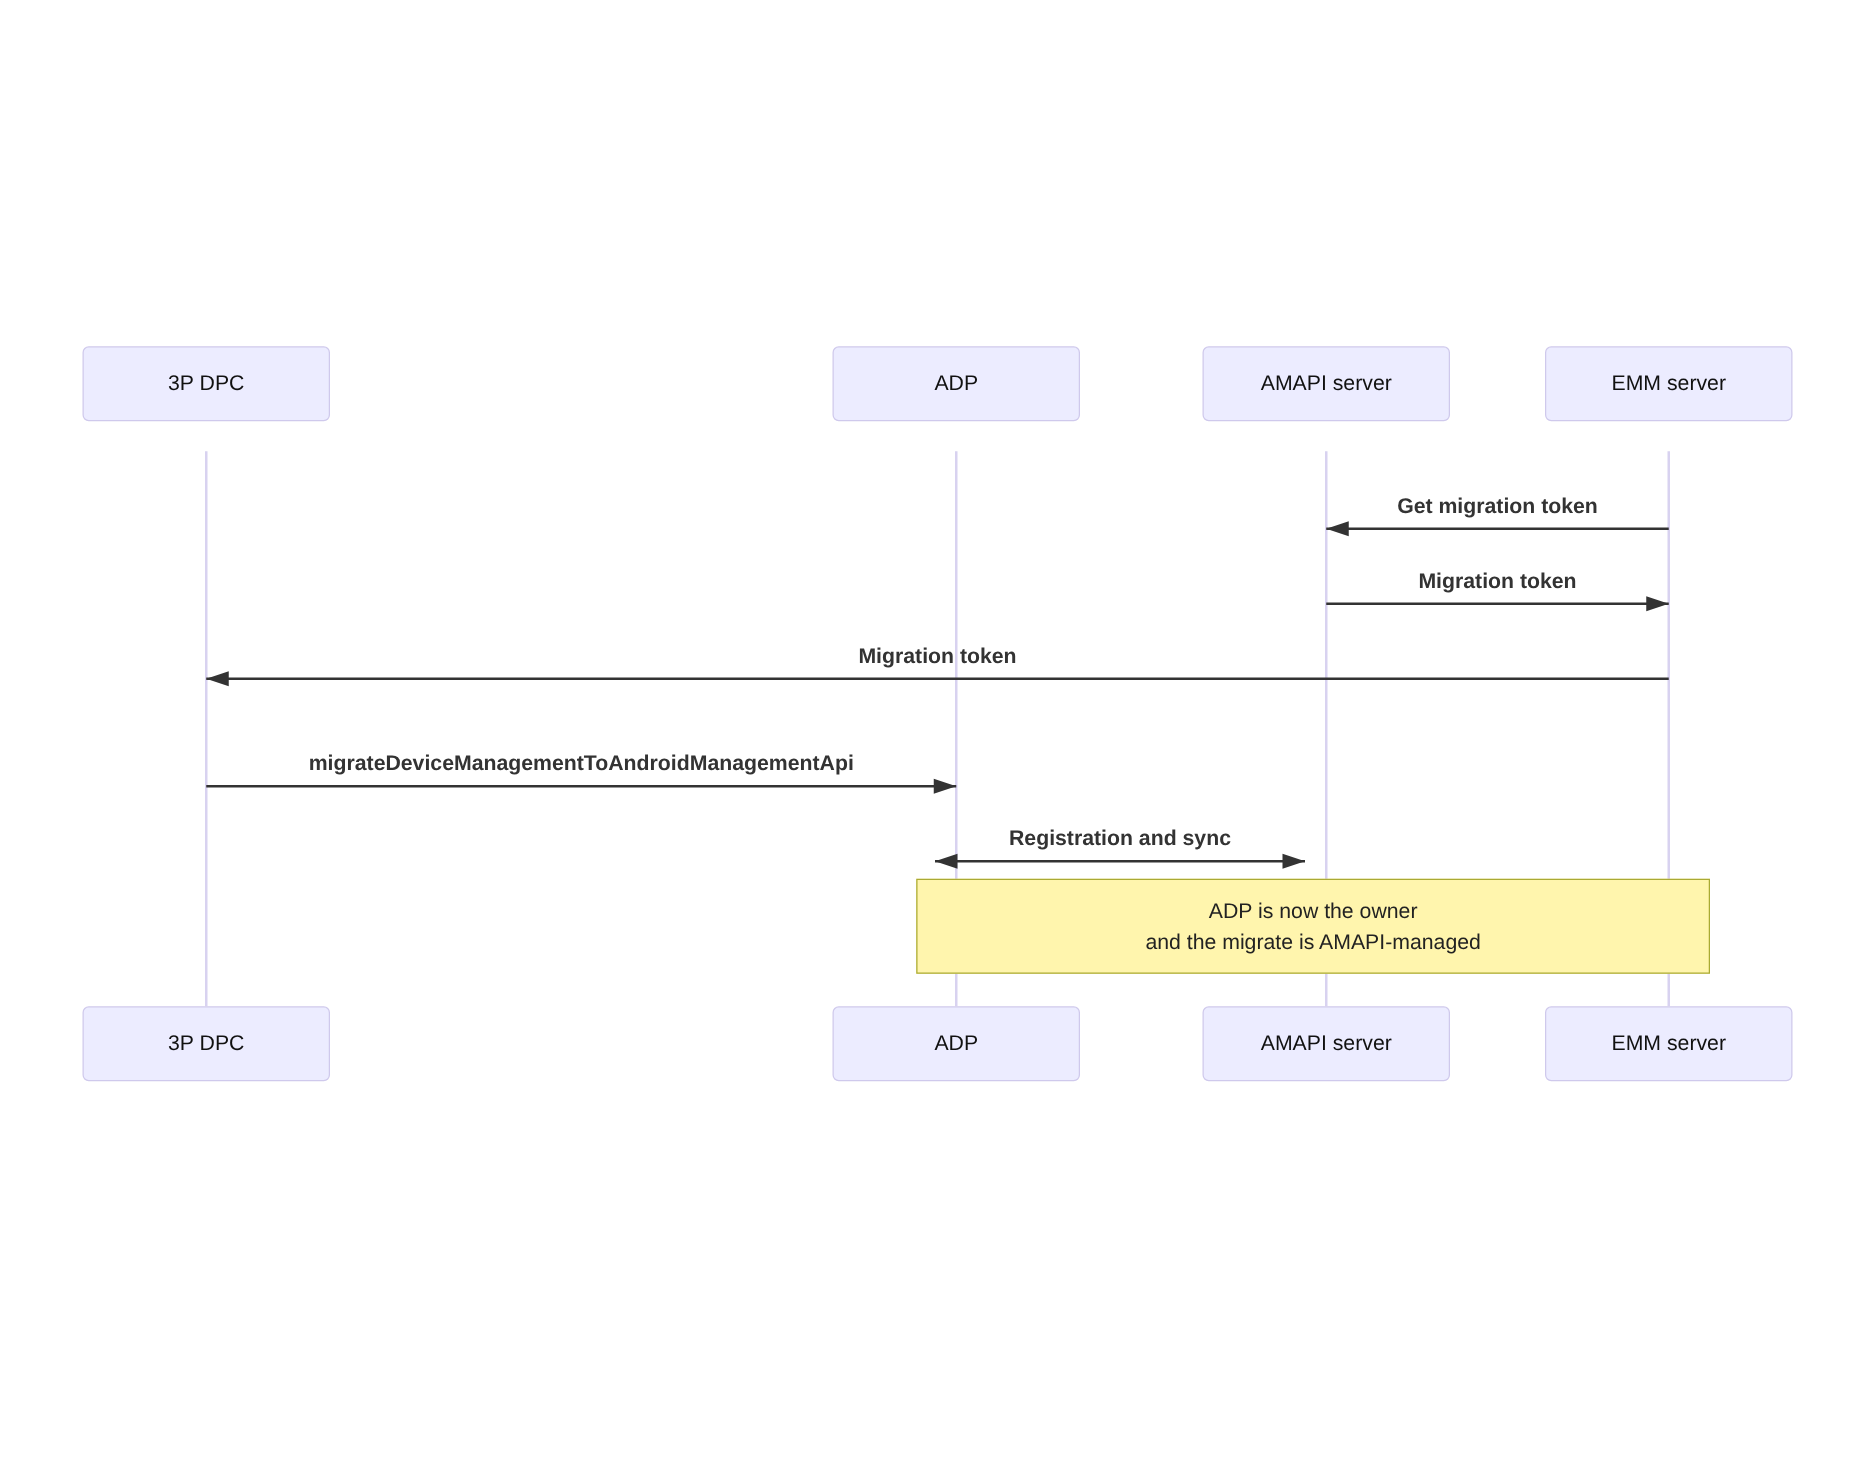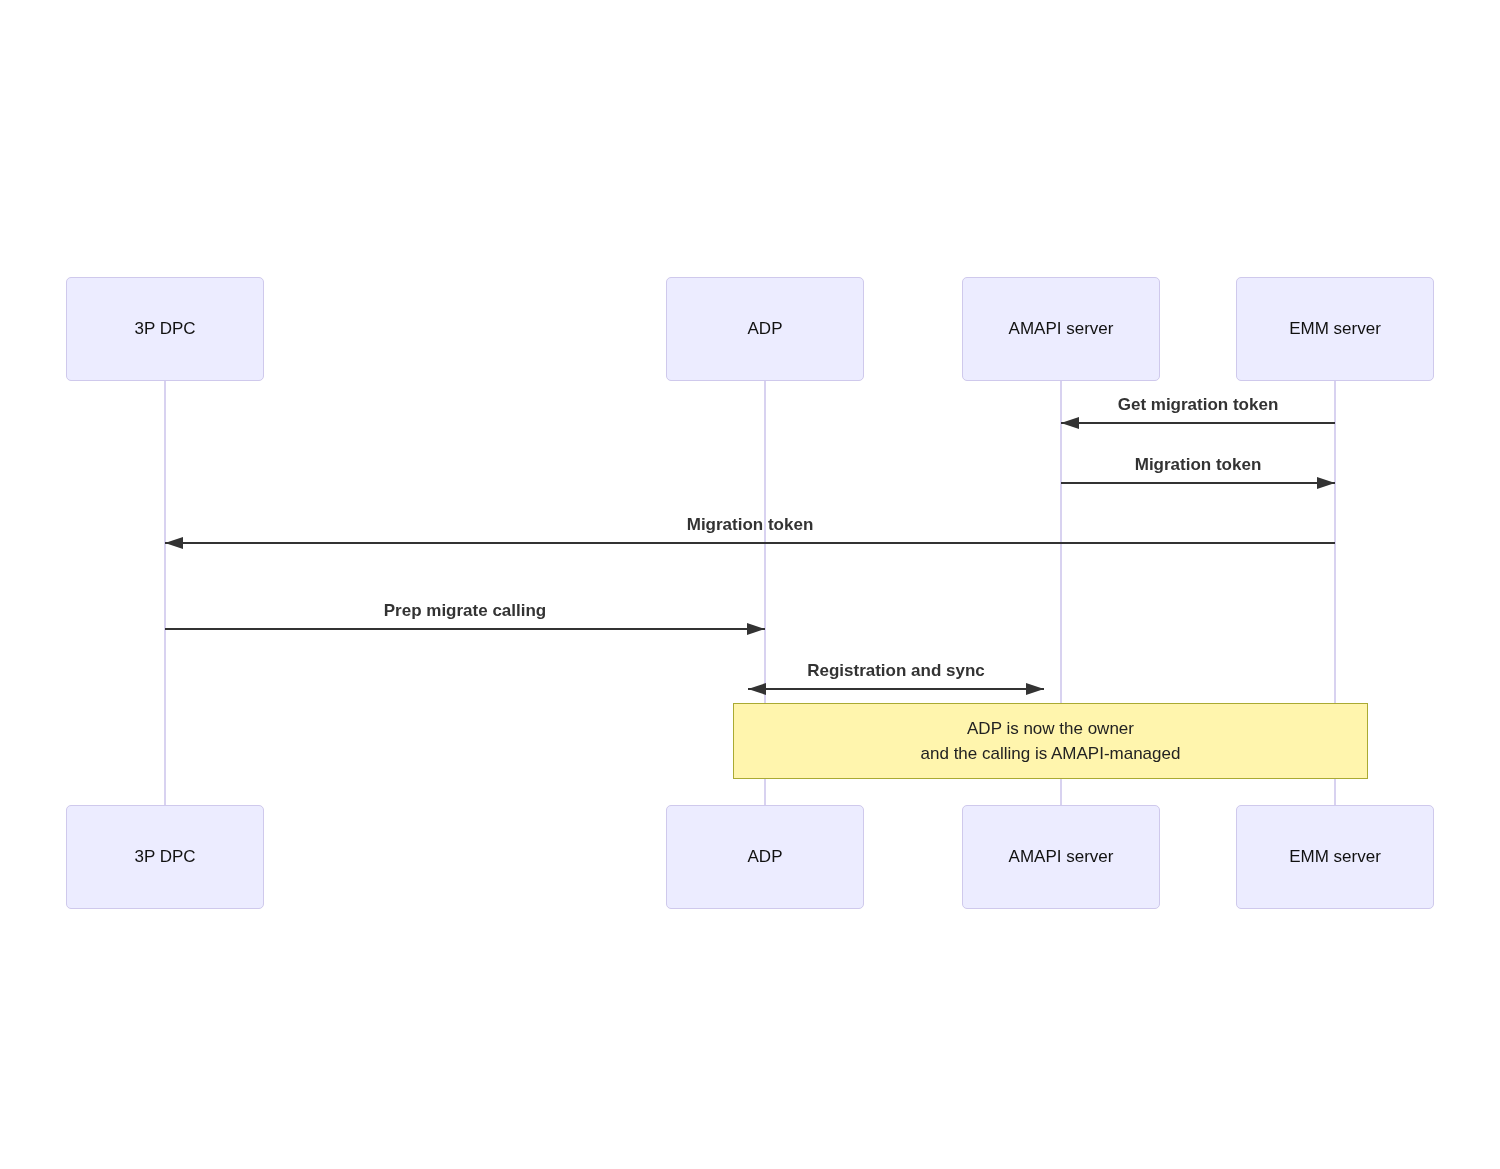--- a/index.html
+++ b/index.html
@@ -1,21 +1,21 @@
 <!DOCTYPE html>
 <html><head>
 <meta charset="utf-8">
 <style>
   html,body{margin:0;padding:0;background:#ffffff;}
   .canvas{
     position:relative;width:1500px;height:1169px;background:#ffffff;
     font-family:"Liberation Sans",sans-serif;overflow:hidden;
   }
   .actor{
-    position:absolute;width:198px;height:104px;box-sizing:border-box;
+    position:absolute;width:198px;height:60px;box-sizing:border-box;
     background:#ECECFF;border:1px solid #CFC9EC;border-radius:5px;
     display:flex;align-items:center;justify-content:center;
     font-size:17px;color:#111111;
   }
   .lifeline{
     position:absolute;top:361px;height:444px;width:2px;background:#D8D2F0;
   }
   .msg{position:absolute;height:2px;}
   .msg .line{position:absolute;left:0;right:0;top:0;height:2px;background:#333333;}
   .msg .label{
@@ -71,36 +71,36 @@
   </div>
 
   <div class="msg" style="left:165px;top:542px;width:1170px;">
     <div class="label">Migration token</div>
     <div class="line"></div>
     <div class="head head-left"></div>
   </div>
 
   <div class="msg" style="left:165px;top:628px;width:600px;">
     <div class="label">
-      <div>Prep migrate calling</div>
+      <div>migrateDeviceManagementToAndroidManagementApi</div>
     </div>
     <div class="line"></div>
     <div class="head head-right"></div>
   </div>
 
   <div class="msg" style="left:748px;top:688px;width:296px;">
     <div class="label">Registration and sync</div>
     <div class="line"></div>
     <div class="head head-left"></div>
     <div class="head head-right"></div>
   </div>
 
   <div class="note">
     <div>ADP is now the owner</div>
-    <div>and the calling is AMAPI-managed</div>
+    <div>and the migrate is AMAPI-managed</div>
   </div>
 
   <div class="actor" style="left:66px;top:805px;">
       <span>3P DPC</span>
     </div>
   <div class="actor" style="left:666px;top:805px;">
       <span>ADP</span>
     </div>
   <div class="actor" style="left:962px;top:805px;">
       <span>AMAPI server</span>

